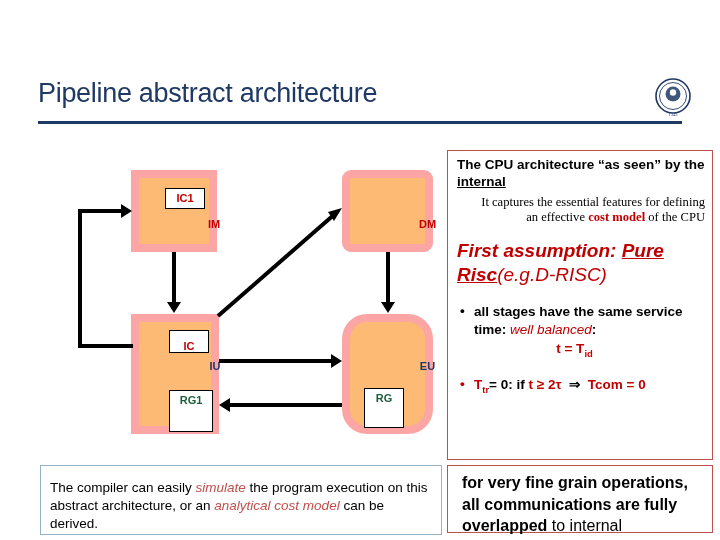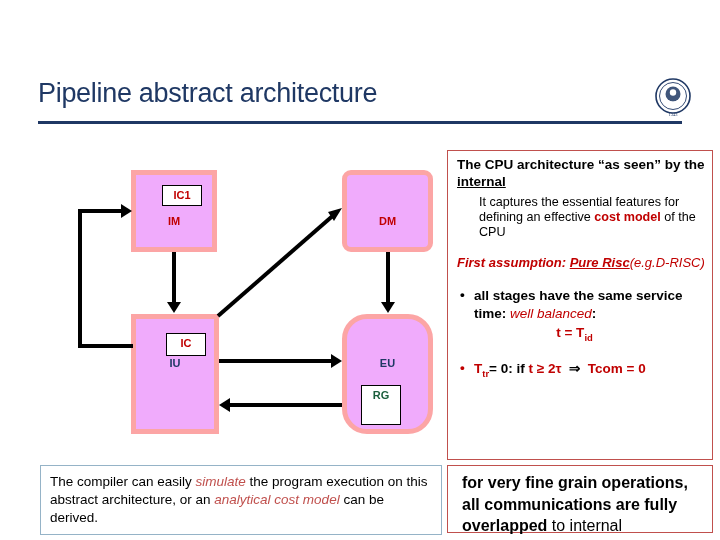--- a/index.html
+++ b/index.html
@@ -41,22 +41,23 @@
     left: 648px;
     top: 24px;
     width: 50px;
     height: 50px;
   }
 
   
   .dbox {
     position: absolute;
     box-sizing: border-box;
-    border: 5px solid #fca5a5;
-    background: #f0abfc;
+    border: 8px solid #fca5a5;
+    background: #fdba74;
+    padding-left: 40px;
   }
   .dbox-label {
     position: absolute;
     width: 100%;
     text-align: center;
     font-weight: bold;
     font-size: 11px;
   }
   .sub {
     position: absolute;
@@ -114,30 +115,31 @@
     padding: 6px 7px 0 9px;
   }
   .rp-head {
     font-size: 13.5px;
     font-weight: bold;
     color: #000000;
     line-height: 1.25;
   }
   .rp-head u { text-decoration: underline; }
   .rp-sub {
-    font-family: Liberation Sans, sans-serif;
+    font-family: Liberation Serif, serif;
     font-size: 12.6px;
     color: #000000;
     line-height: 1.22;
     margin: 4px 0 0 22px;
+    text-align: right;
   }
   .rp-sub b { color: #c00000; }
   .rp-assume {
     margin-top: 14px;
-    font-size: 13px;
+    font-size: 19px;
     font-style: italic;
     font-weight: bold;
     color: #c00000;
     line-height: 1.25;
   }
   .rp-assume u { text-decoration: underline; }
   .rp-assume .plain { font-weight: normal; font-style: italic; }
   .rp-bullets {
     margin: 0;
     padding: 0;
@@ -175,21 +177,21 @@
   
   #bottom-left {
     position: absolute;
     left: 40px;
     top: 417px;
     width: 402px;
     height: 70px;
     box-sizing: border-box;
     border: 1.5px solid #95b3c7;
     background: #ffffff;
-    padding: 7px 9px;
+    padding: 13px 9px;
     font-size: 13.5px;
     color: #000000;
     line-height: 1.32;
   }
   #bottom-left i { color: #c0504d; font-style: italic; }
 
   
   #bottom-right {
     position: absolute;
     left: 447px;
@@ -259,24 +261,27 @@
         <span class="red-txt">IC1</span>
       </div>
       <div class="dbox-label red-txt" style="top:40px;">IM</div>
     </div>
 
     <div class="dbox" style="left:342px; top:122px; width:91px; height:82px;border-radius:9px;">
       <div class="dbox-label red-txt" style="top:40px;">DM</div>
     </div>
 
     <div class="dbox" style="left:131px; top:266px; width:88px; height:120px;">
-      <div class="sub" style="left:30px; top:14px; width:40px; height:23px;">
+      <div class="sub" style="left:30px; top:8px; width:40px; height:23px;align-items:flex-end;">
         <span class="red-txt">IC</span>
       </div>
       <div class="dbox-label navy-txt" style="top:38px;">IU</div>
+      <div class="sub" style="left:30px; top:68px; width:44px; height:42px;">
+        <span class="green-txt">RG1</span>
+      </div>
     </div>
 
     <div class="dbox" style="left:342px; top:266px; width:91px; height:120px;border-radius:25px;">
       <div class="dbox-label navy-txt" style="top:38px;">EU</div>
       <div class="sub" style="left:14px; top:66px; width:40px; height:40px;">
         <span class="green-txt">RG</span>
       </div>
     </div>
 
     <div class="line vline" style="left:172px; top:204px; height:51px;"></div>

